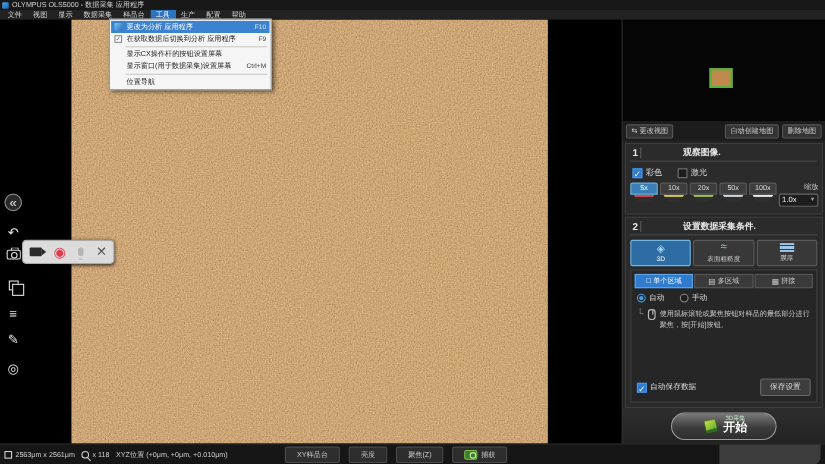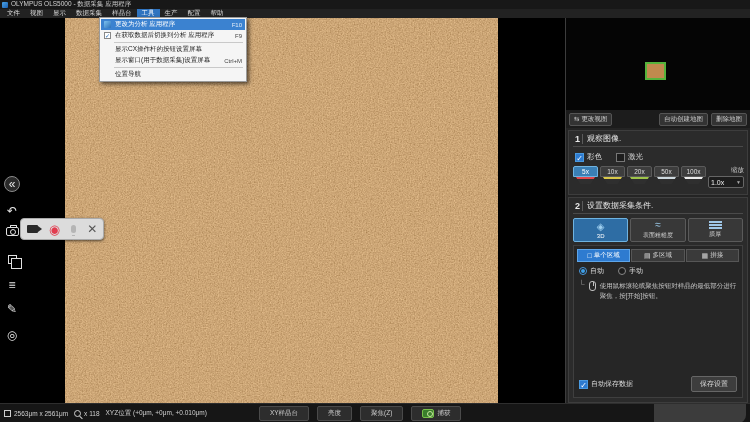--- a/index.html
+++ b/index.html
@@ -64,21 +64,21 @@
   .rpanel { width:185px; background:#242424; border-left:1px solid #3c3c3c; display:flex; flex-direction:column; flex:0 0 auto; font-size:8px; }
   .map { height:92px; background:#050505; position:relative; flex:0 0 auto; }
   .map-thumb { position:absolute; left:79px; top:44px; width:21px; height:18px; background:#c08a4e; border:2px solid #55b33b; }
   .map-tools { height:18px; display:flex; align-items:center; gap:3px; padding:0 3px; background:#1c1c1c; flex:0 0 auto; }
   .small-btn { background:#333; border:1px solid #555; border-radius:2px; color:#ccc; font-size:6.5px; padding:1px 4px; display:flex; align-items:center; gap:2px; white-space:nowrap; }
   .map-tools .spacer { flex:1 1 auto; }
 
   .section { background:#2b2b2b; border:1px solid #3d3d3d; margin:2px 2px 0 2px; padding:2px 4px 4px 4px; }
   .sec-head { display:flex; align-items:center; gap:4px; border-bottom:1px solid #4a4a4a; padding-bottom:2px; margin-bottom:3px; }
   .sec-num { font-size:9px; font-weight:bold; color:#e8e8e8; padding:0 2px; border-right:1px solid #5a5a5a; }
-  .sec-title { font-size:8px; font-weight:normal; color:#e8e8e8; white-space:nowrap; }
+  .sec-title { font-size:8px; font-weight:bold; color:#e8e8e8; white-space:nowrap;margin-left:34px; }
 
   .chk-row { display:flex; align-items:center; gap:14px; padding:2px 2px 4px 2px; }
   .chk { display:flex; align-items:center; gap:3px; }
   .box { width:9px; height:9px; border:1px solid #777; background:#1d1d1d; color:#fff; font-size:8px; line-height:9px; text-align:center; }
   .box.on { background:#2e7bd0; border-color:#4a9ae0; }
   .chk-label { font-size:7.5px; color:#ddd; }
 
   .mag-row { display:flex; align-items:flex-start; gap:2px; padding:0 0 2px 0; }
   .obj { width:25px; display:flex; flex-direction:column; align-items:center; }
   .obj .cap { width:25px; height:11px; background:#3d3d3d; border:1px solid #5a5a5a; border-radius:2px 2px 0 0; color:#ddd; font-size:6.5px; display:flex; align-items:center; justify-content:center; }
@@ -322,20 +322,40 @@
           <div class="save-row">
             <div class="chk">
               <span class="box on">✓</span>
               <span class="chk-label">自动保存数据</span>
             </div>
             <div class="save-btn">保存设置</div>
           </div>
         </div>
       </div>
 
+      <div class="startbar">
+        <div class="start-btn">
+          <span class="start-ico">
+            <svg width="16" height="13" xmlns="http://www.w3.org/2000/svg">
+              <defs>
+                  <linearGradient id="sg" x1="0" y1="0" x2="1" y2="1">
+                <stop offset="0" stop-color="#e8e04a"></stop>
+                    <stop offset="1" stop-color="#4aa832"></stop>
+              </linearGradient>
+                </defs>
+              <polygon points="3,2 13,0 15,8 5,11" fill="url(#sg)" stroke="#2f6e20" stroke-width="0.6"></polygon>
+              <polygon points="5,11 15,8 15,11 5,13" fill="#2f6e20"></polygon>
+            </svg>
+          </span>
+          <span class="start-txt">
+            <span class="start-sub">3D采集</span>
+            <span class="start-main">开始</span>
+          </span>
+        </div>
+      </div>
 
     </div>
   </div>
 
   <div class="statusbar">
     <div class="st-group">
       <span class="st-sq"></span>
       <span>2563μm x 2561μm</span>
     </div>
     <div class="st-group">

